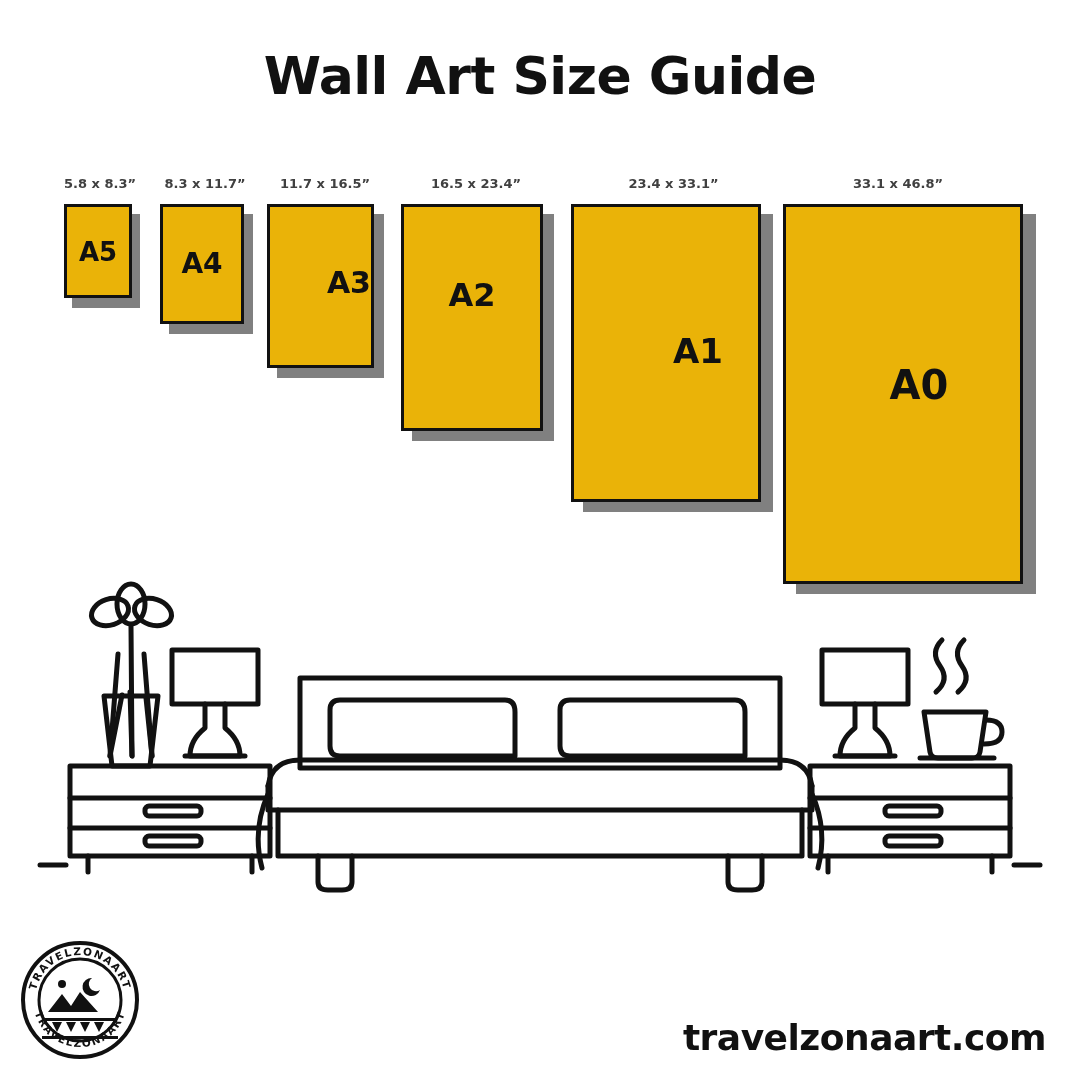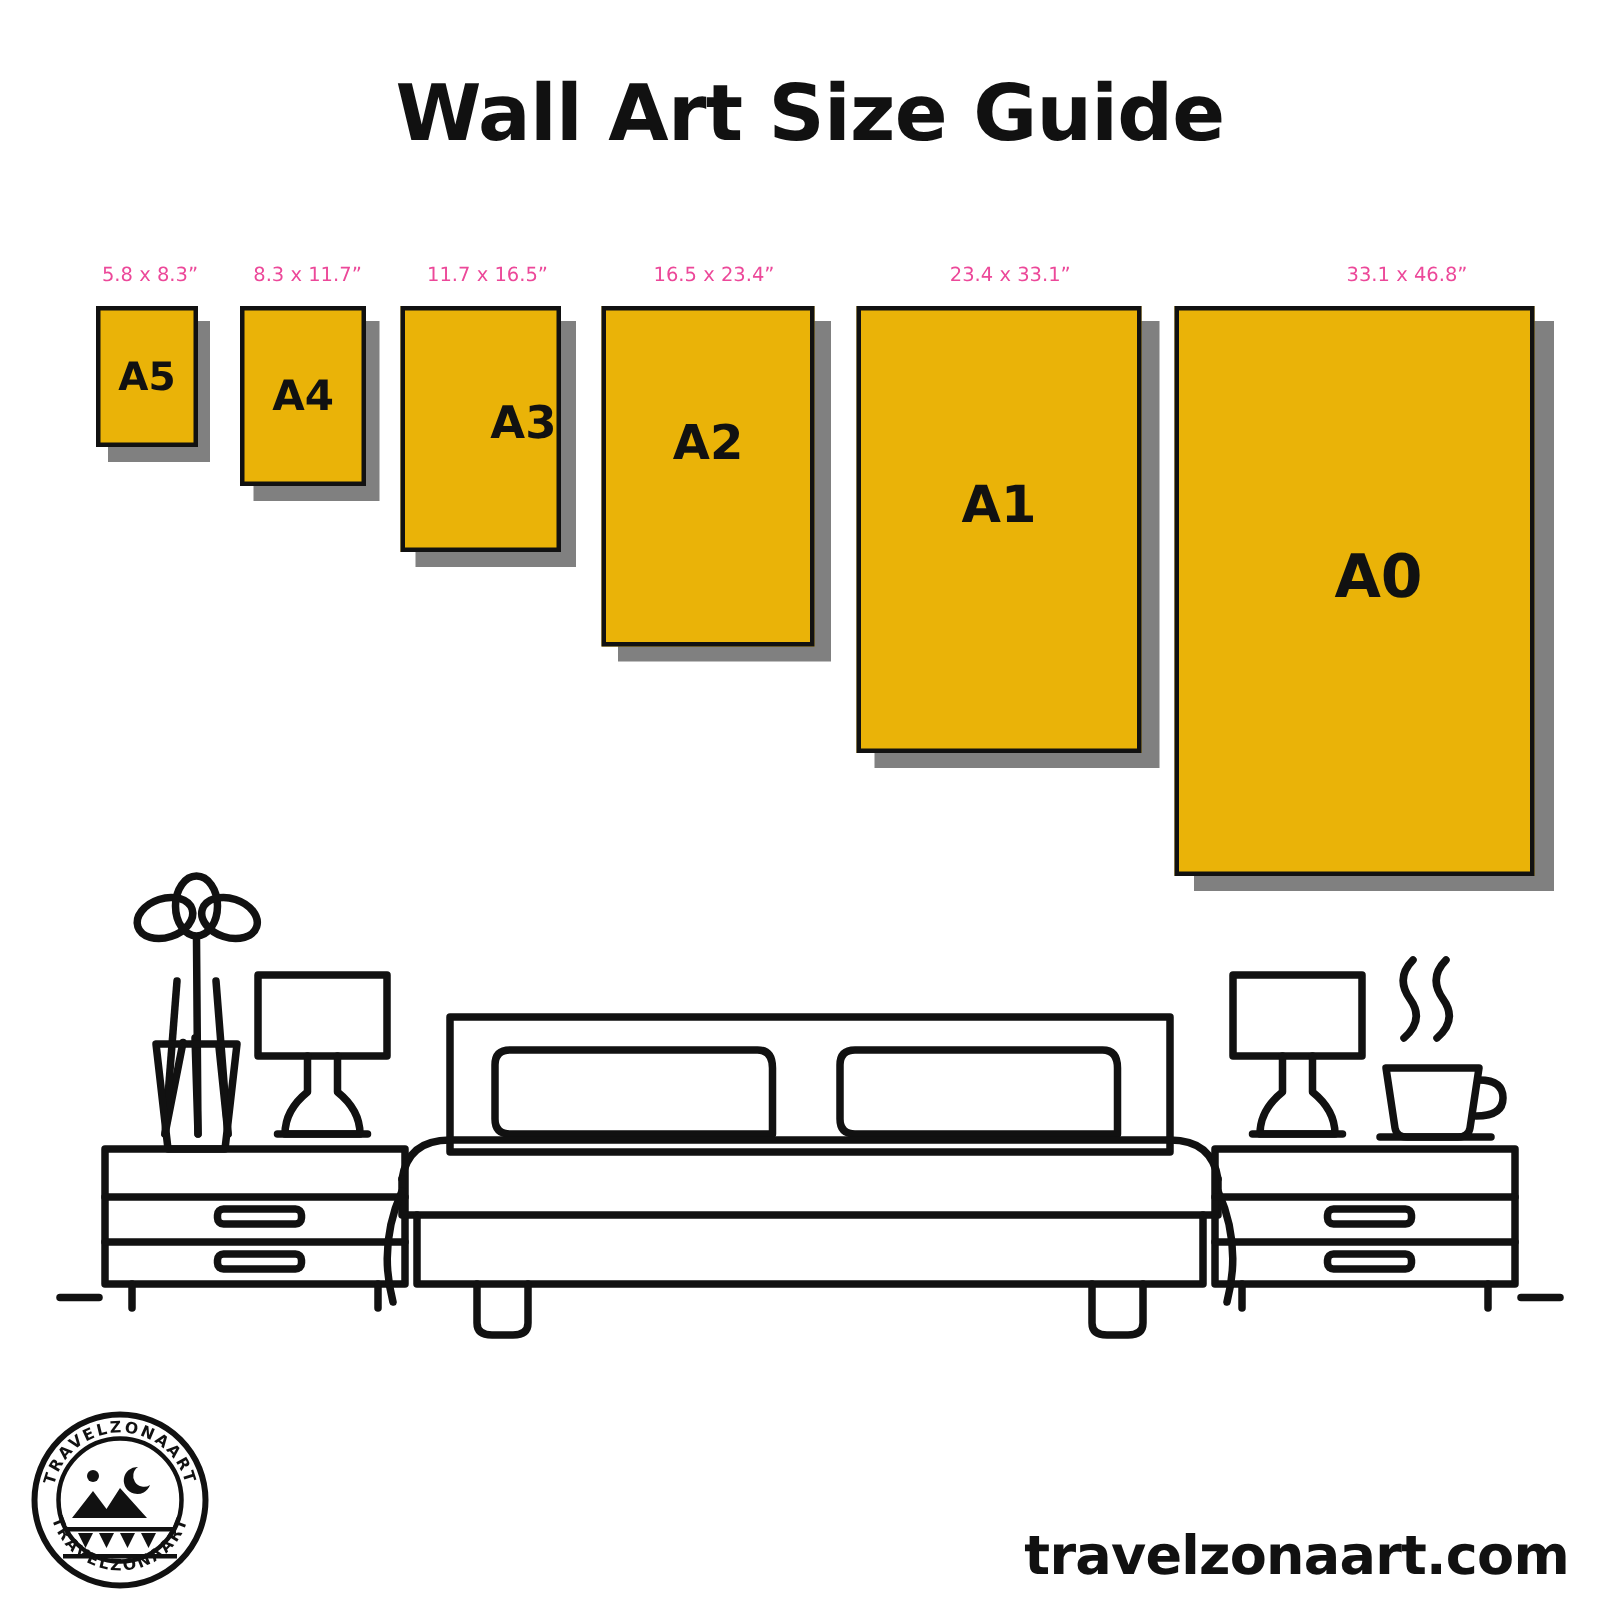--- a/index.html
+++ b/index.html
@@ -38,22 +38,22 @@
   }
   .frame-group {
     position: absolute;
   }
   .frame-dim {
     position: absolute;
     left: 50%;
     transform: translateX(-50%);
     white-space: nowrap;
     font-size: 13px;
-    font-weight: 400;
-    color: #ec4899;
+    font-weight: 700;
+    color: #404040;
   }
   .frame-box {
     position: absolute;
     box-sizing: border-box;
     background: #eab308;
     border: 3px solid #111111;
     z-index: 2;
   }
   .frame-shadow {
     position: absolute;
@@ -132,27 +132,27 @@
     <div class="frame-shadow" style="left:16px; top:38px; width:142px; height:227px;"></div>
     <div class="frame-box" style="left:5px; top:28px; width:142px; height:227px;">
       <div class="frame-label" style="top:69px; font-size:32px;">A2</div>
     </div>
   </div>
 
   <div class="frame-group" style="left:566px; top:176px; width:215px;">
     <div class="frame-dim" style="top:0;">23.4 x 33.1”</div>
     <div class="frame-shadow" style="left:17px; top:38px; width:190px; height:298px;"></div>
     <div class="frame-box" style="left:5px; top:28px; width:190px; height:298px;">
-      <div class="frame-label" style="top:110px; font-size:34px;">A1</div>
+      <div class="frame-label" style="top:124px; font-size:34px;padding-left:32px;">A1</div>
     </div>
   </div>
 
   <div class="frame-group" style="left:778px; top:176px; width:265px;">
     <div class="frame-shadow" style="left:18px; top:38px; width:240px; height:380px;"></div>
-    <div class="frame-dim" style="top:0; left:120px;margin-left:40px;">33.1 x 46.8”</div>
+    <div class="frame-dim" style="top:0; left:120px;">33.1 x 46.8”</div>
     <div class="frame-box" style="left:5px; top:28px; width:240px; height:380px;">
       <div class="frame-label" style="top:155px; font-size:40px;padding-left:16px;">A0</div>
     </div>
   </div>
 </div>
 
 <svg id="room-illustration" viewBox="0 0 1080 360">
   <g fill="none" stroke="#111111" stroke-width="5" stroke-linecap="round" stroke-linejoin="round">
 
     <g>

